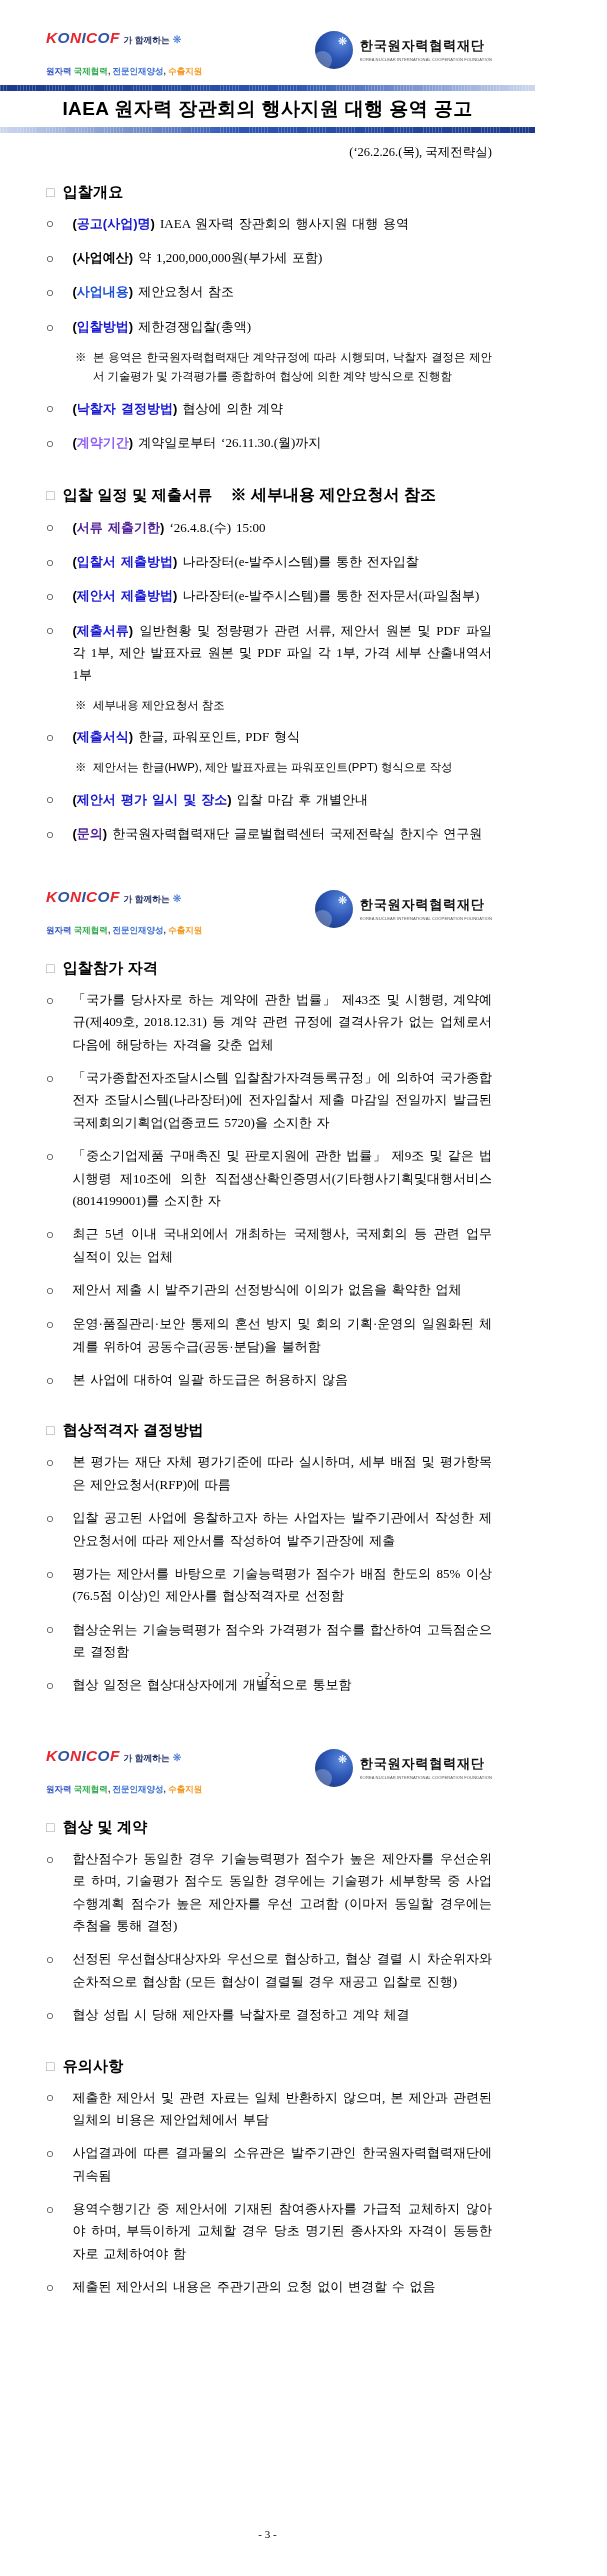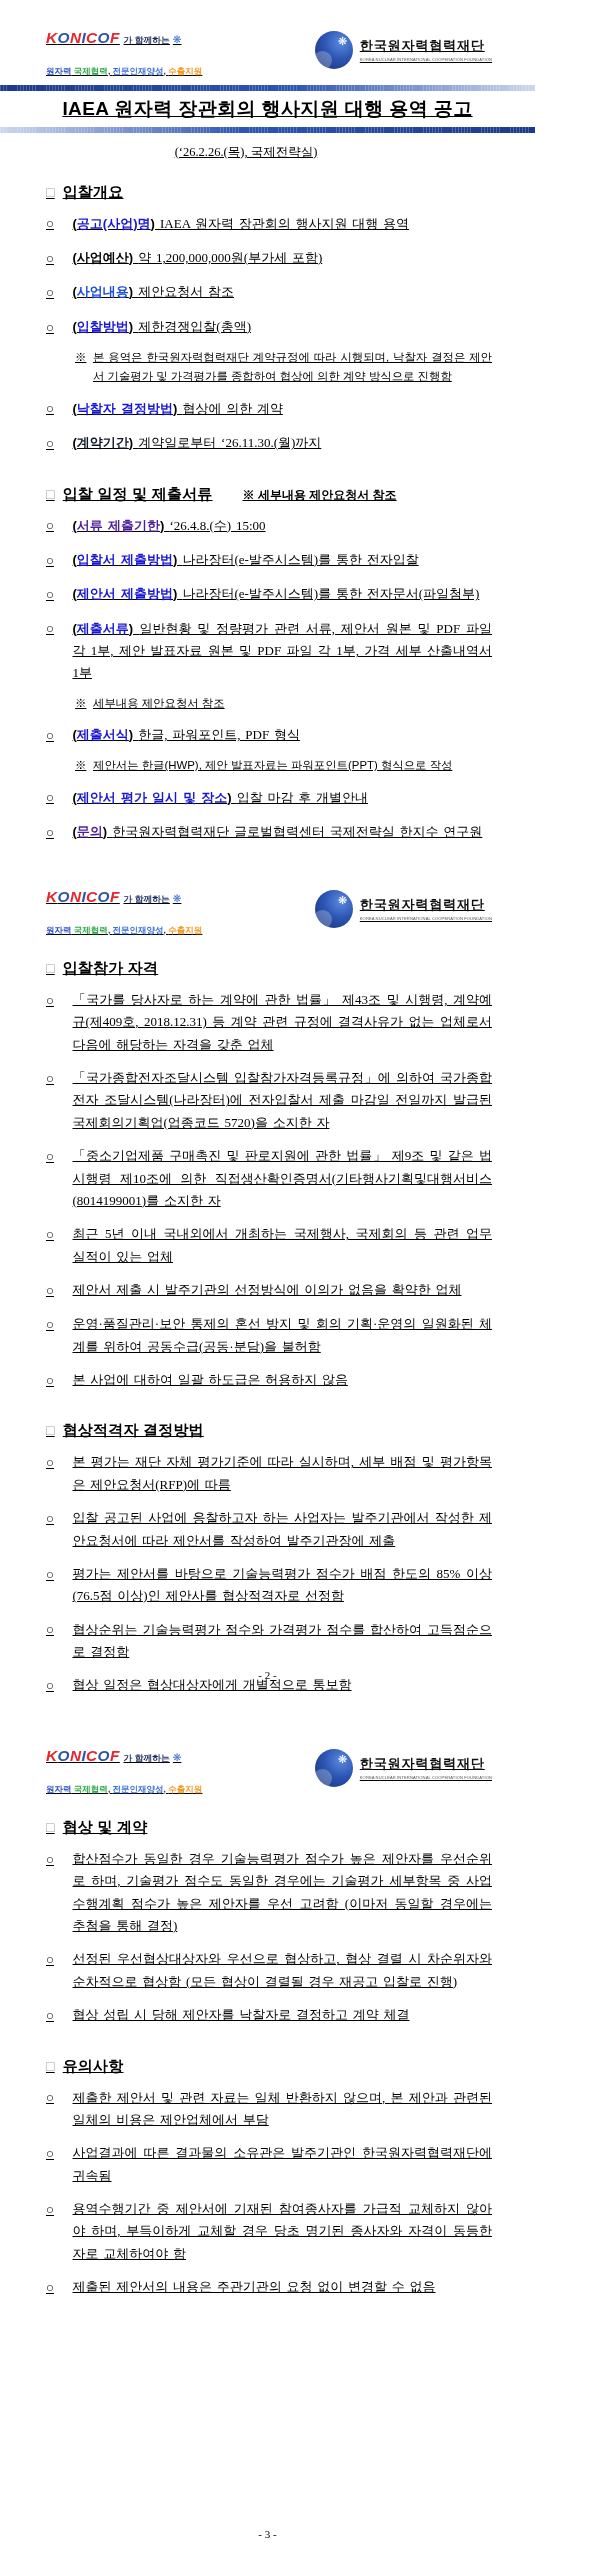--- a/index.html
+++ b/index.html
@@ -8,21 +8,20 @@
     font-family: "Liberation Serif", serif;
     color: #000;
     -webkit-font-smoothing: antialiased;
   }
   .page {
     position: relative;
     width: 535px;
     height: 859px;
     overflow: hidden;
     background: #fff;
-    text-decoration: underline;
   }
   
   .page-header {
     display: flex;
     justify-content: space-between;
     align-items: flex-start;
     padding: 29px 43px 0 46px;
     height: 49px;
   }
   .brand-block { line-height: 1.15; }
@@ -84,35 +83,35 @@
   }
   .grad-bar.top { background: linear-gradient(90deg, #1b3a8c 0%, #2c55b4 55%, #cdd8ee 100%); }
   .grad-bar.bottom { background: linear-gradient(90deg, #cdd8ee 0%, #2c55b4 45%, #1b3a8c 100%); }
   .doc-title {
     margin: 0; padding: 5.1px 0 4.4px;
     text-align: center;
     font-family: "Liberation Sans", sans-serif;
     font-weight: bold; font-size: 19px; letter-spacing: 0.4px;
   }
   .date-line {
-    text-align: center;
+    text-align: right;
     padding: 11px 43px 0 0;
     font-size: 12.5px;
   }
   
   .section { padding: 0 43px 0 46px; margin-top: 22px; }
   .section + .section { margin-top: 29px; }
   .section-heading {
     font-family: "Liberation Sans", sans-serif;
     font-weight: bold; font-size: 15px;
     display: flex; align-items: baseline; gap: 8px;
     letter-spacing: 0.2px;
   }
   .square-bullet { color: #a0a5ab; font-size: 14px; font-weight: normal; }
-  .heading-note { font-size: 12px; margin-left: 22px; letter-spacing: 0; }
+  .heading-note { font-size: 16px; margin-left: 10px; letter-spacing: 0; }
   
   .item { display: flex; margin-top: 11px; line-height: 1.72; font-size: 13px; }
   .bullet { width: 26.5px; flex: none; font-size: 13.2px; padding-top: 0.7px; }
   .item-body { flex: 1; text-align: justify; word-spacing: 1.5px; }
   .paren { font-weight: bold; font-family: "Liberation Sans", sans-serif; }
   .lbl { font-weight: bold; font-family: "Liberation Sans", sans-serif; }
   .note-item {
     display: flex; gap: 6.6px;
     margin-top: 8.8px; padding-left: 29px;
     font-family: "Liberation Sans", sans-serif;
@@ -180,21 +179,21 @@
         <div class="note-item">
           <span class="note-mark">※</span>
           <span class="note-body">본 용역은 한국원자력협력재단 계약규정에 따라 시행되며, 낙찰자 결정은 제안서 기술평가 및 가격평가를 종합하여 협상에 의한 계약 방식으로 진행함</span>
         </div>
         <div class="item">
           <span class="bullet">○</span>
           <div class="item-body"><span class="paren">(</span><span class="lbl" style="color: rgb(23, 23, 210);">낙찰자 결정방법</span><span class="paren">) </span><span>협상에 의한 계약</span></div>
         </div>
         <div class="item">
           <span class="bullet">○</span>
-          <div class="item-body"><span class="paren">(</span><span class="lbl" style="color: #0f172a;">계약기간</span><span class="paren">) </span><span>계약일로부터 ‘26.11.30.(월)까지</span></div>
+          <div class="item-body"><span class="paren">(</span><span class="lbl" style="color: #8b5cf6;">계약기간</span><span class="paren">) </span><span>계약일로부터 ‘26.11.30.(월)까지</span></div>
         </div>
       </div>
       <div class="section">
         <div class="section-heading">
           <span class="square-bullet">□</span>
           <span>입찰 일정 및 제출서류</span>
           <span class="heading-note">※ 세부내용 제안요청서 참조</span>
         </div>
         <div class="item">
           <span class="bullet">○</span>

